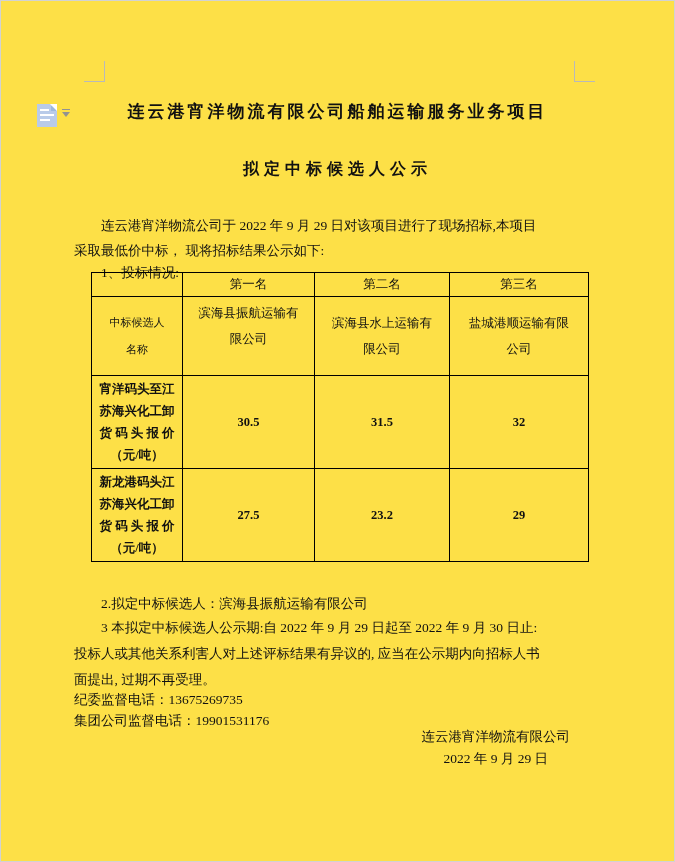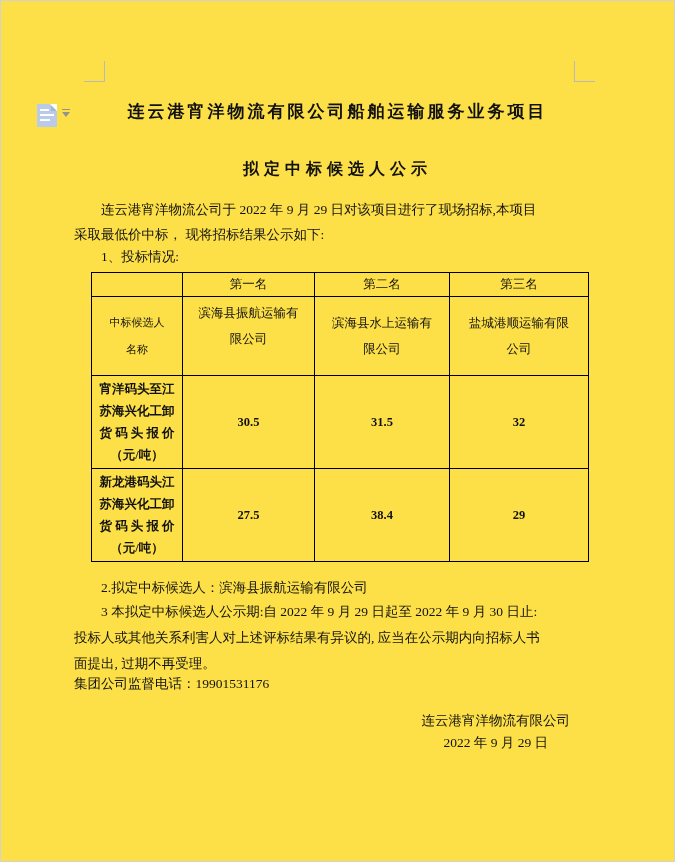--- a/index.html
+++ b/index.html
@@ -48,21 +48,21 @@
 
   .title {
     position: absolute; left: 0; right: 0; top: 99px;
     text-align: center; font-size: 17px; font-weight: bold; letter-spacing: 3px;
   }
   .subtitle {
     position: absolute; left: 0; right: 0; top: 158px;
     text-align: center; font-size: 16px; font-weight: bold; letter-spacing: 5px;
   }
 
-  .bodytext { font-size: 13.5px; }
+  .bodytext { font-size: 13.5px; margin-top: 16px; }
   .intro {
     position: absolute; left: 73px; top: 196px; width: 531px;
     line-height: 25px; white-space: pre-line; text-indent: 2em;
   }
   .section1 { position: absolute; left: 73px; top: 247px; text-indent: 2em; }
 
   table.bid {
     position: absolute; left: 90px; top: 271px;
     width: 497px; border-collapse: collapse; table-layout: fixed;
   }
@@ -142,33 +142,34 @@
       <td class="col2">30.5</td>
       <td class="col3">31.5</td>
       <td class="col4">32</td>
     </tr>
     <tr class="price">
       <td class="col1 rowlabel">新龙港码头江
 苏海兴化工卸
 货 码 头 报 价
 （元/吨）</td>
       <td class="col2">27.5</td>
-      <td class="col3">38.4</td>
+      <td class="col3">23.2</td>
       <td class="col4">29</td>
     </tr>
   </tbody>
     </table>
 
   <div class="point2 bodytext">2.拟定中标候选人：滨海县振航运输有限公司</div>
 
   <div class="point3 bodytext">3 本拟定中标候选人公示期:自 2022 年 9 月 29 日起至 2022 年 9 月 30 日止:
 投标人或其他关系利害人对上述评标结果有异议的, 应当在公示期内向招标人书
 面提出, 过期不再受理。</div>
 
   <div class="phones bodytext">
+    <div><span>纪委监督电话：</span><span>13675269735</span></div>
     <div><span>集团公司监督电话：</span><span>19901531176</span></div>
   </div>
 
   <div class="signature bodytext">
     <div>连云港宵洋物流有限公司</div>
     <div>2022 年 9 月 29 日</div>
   </div>
 
 </div>
 

